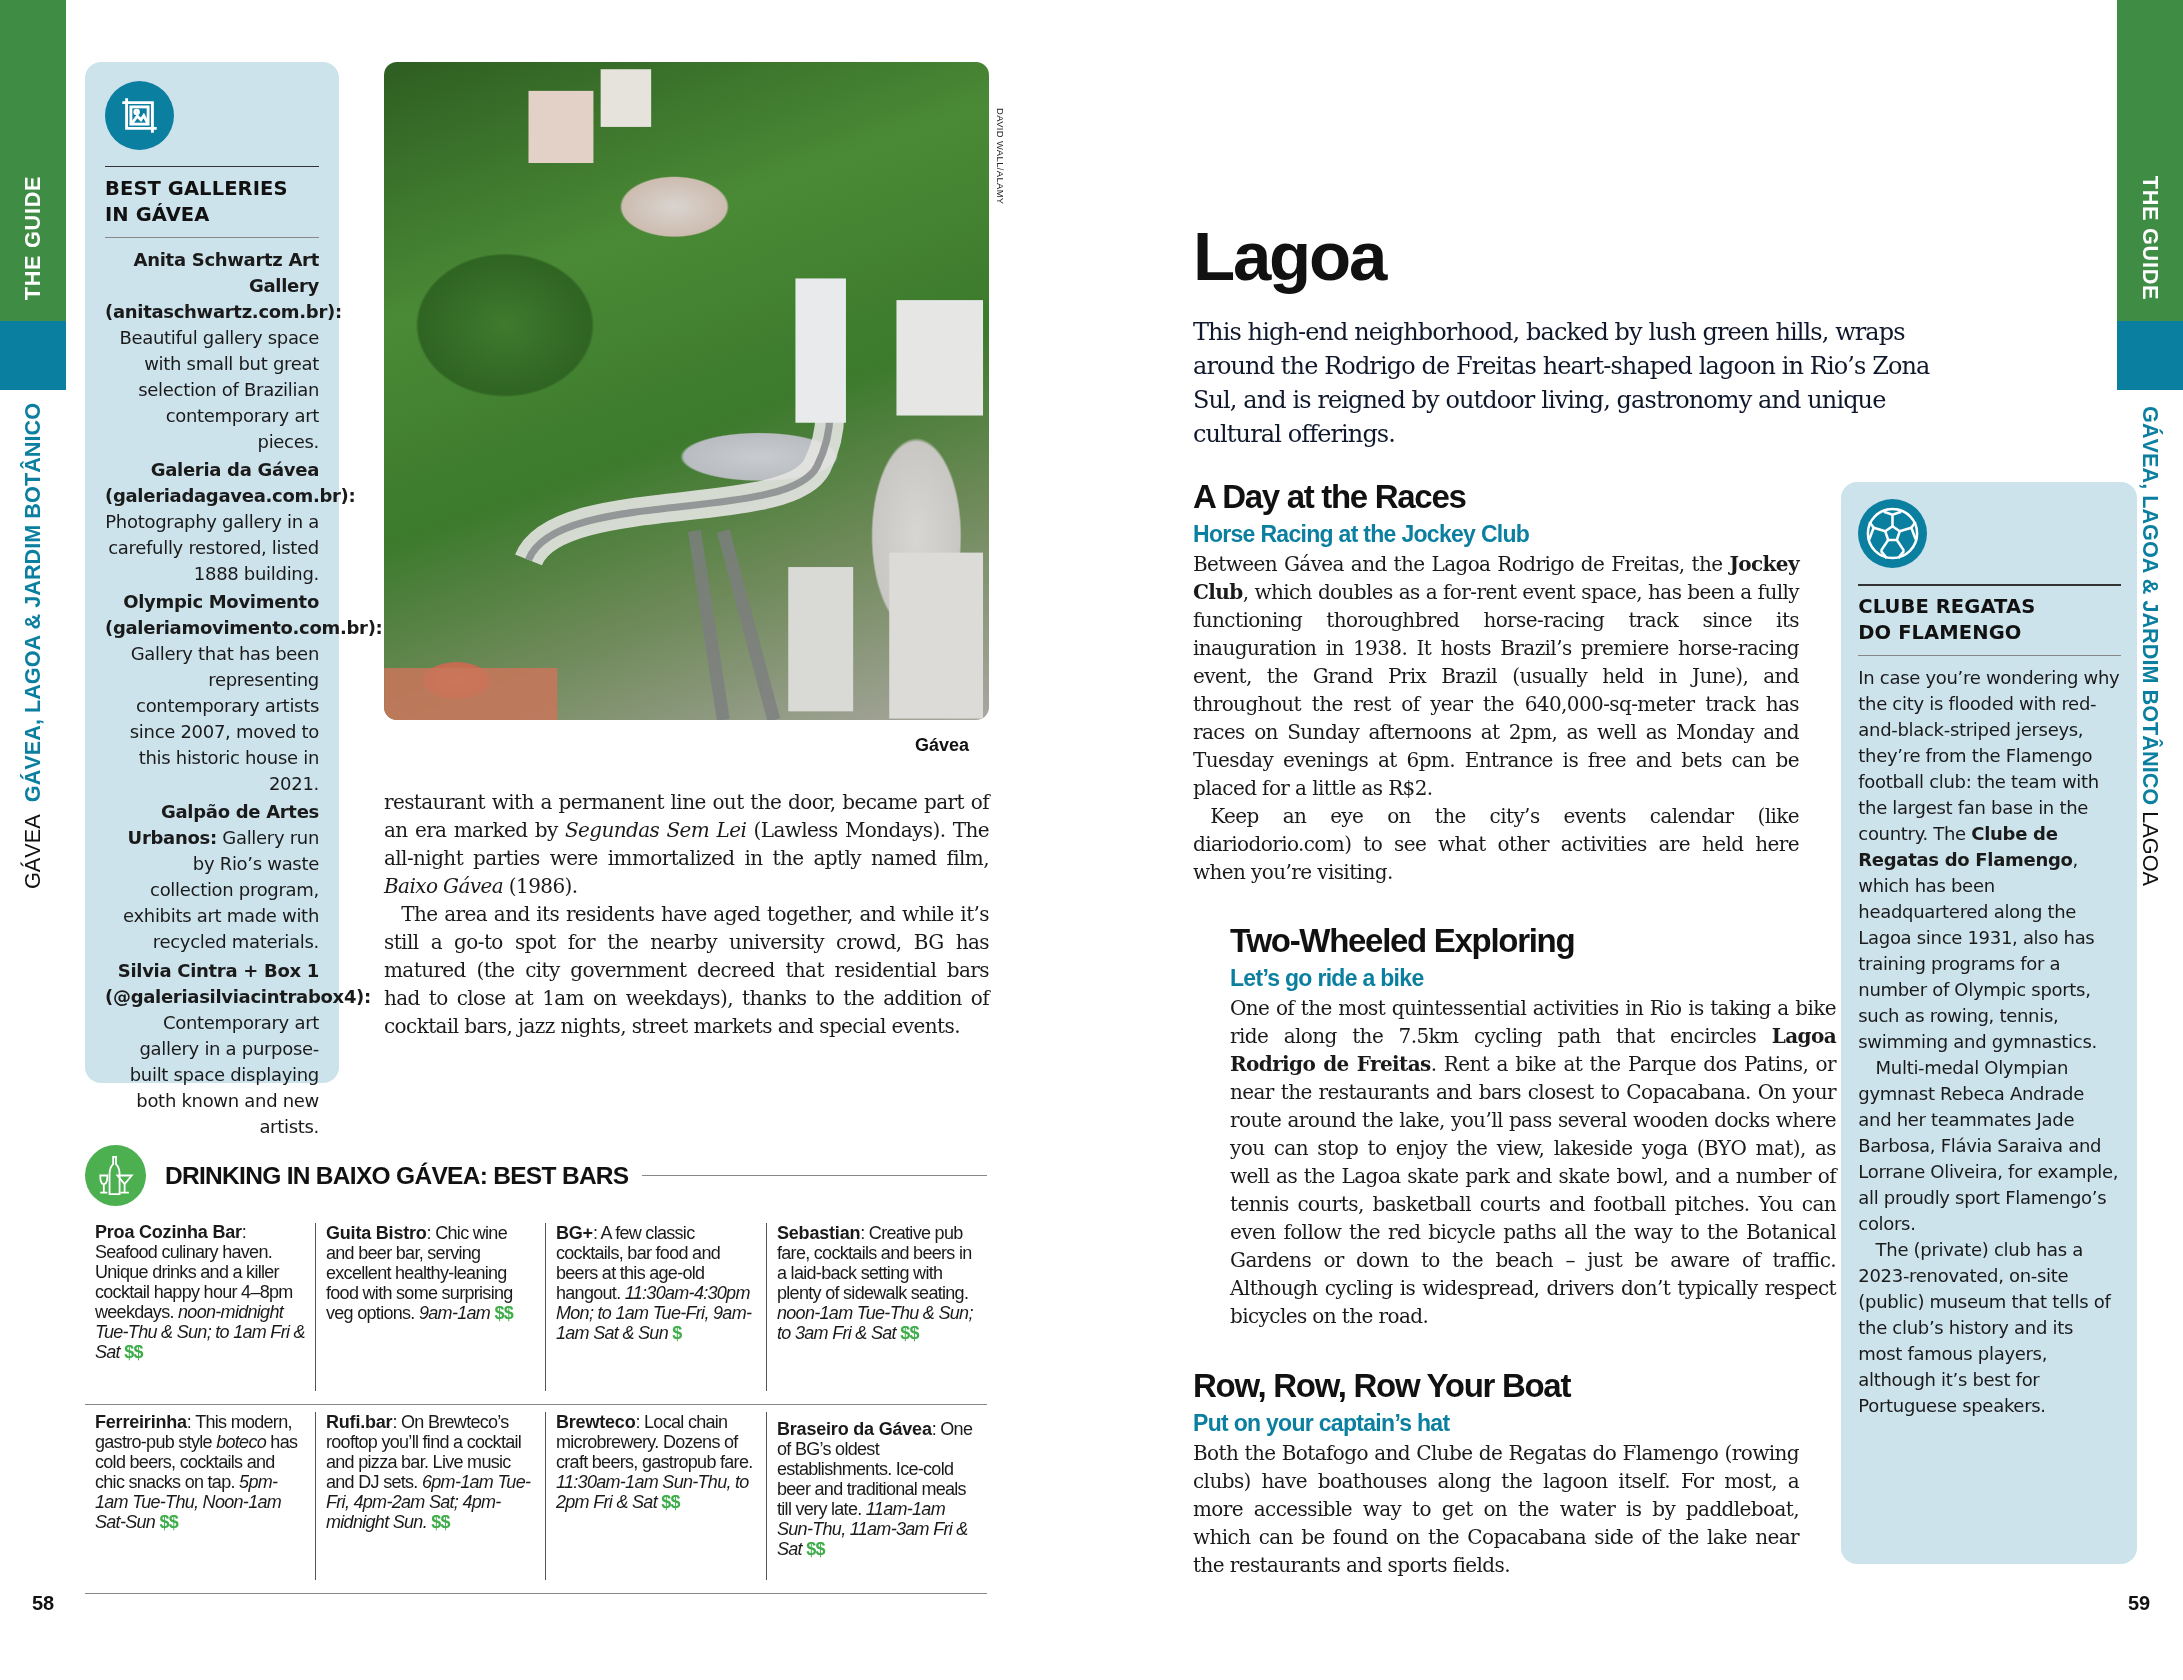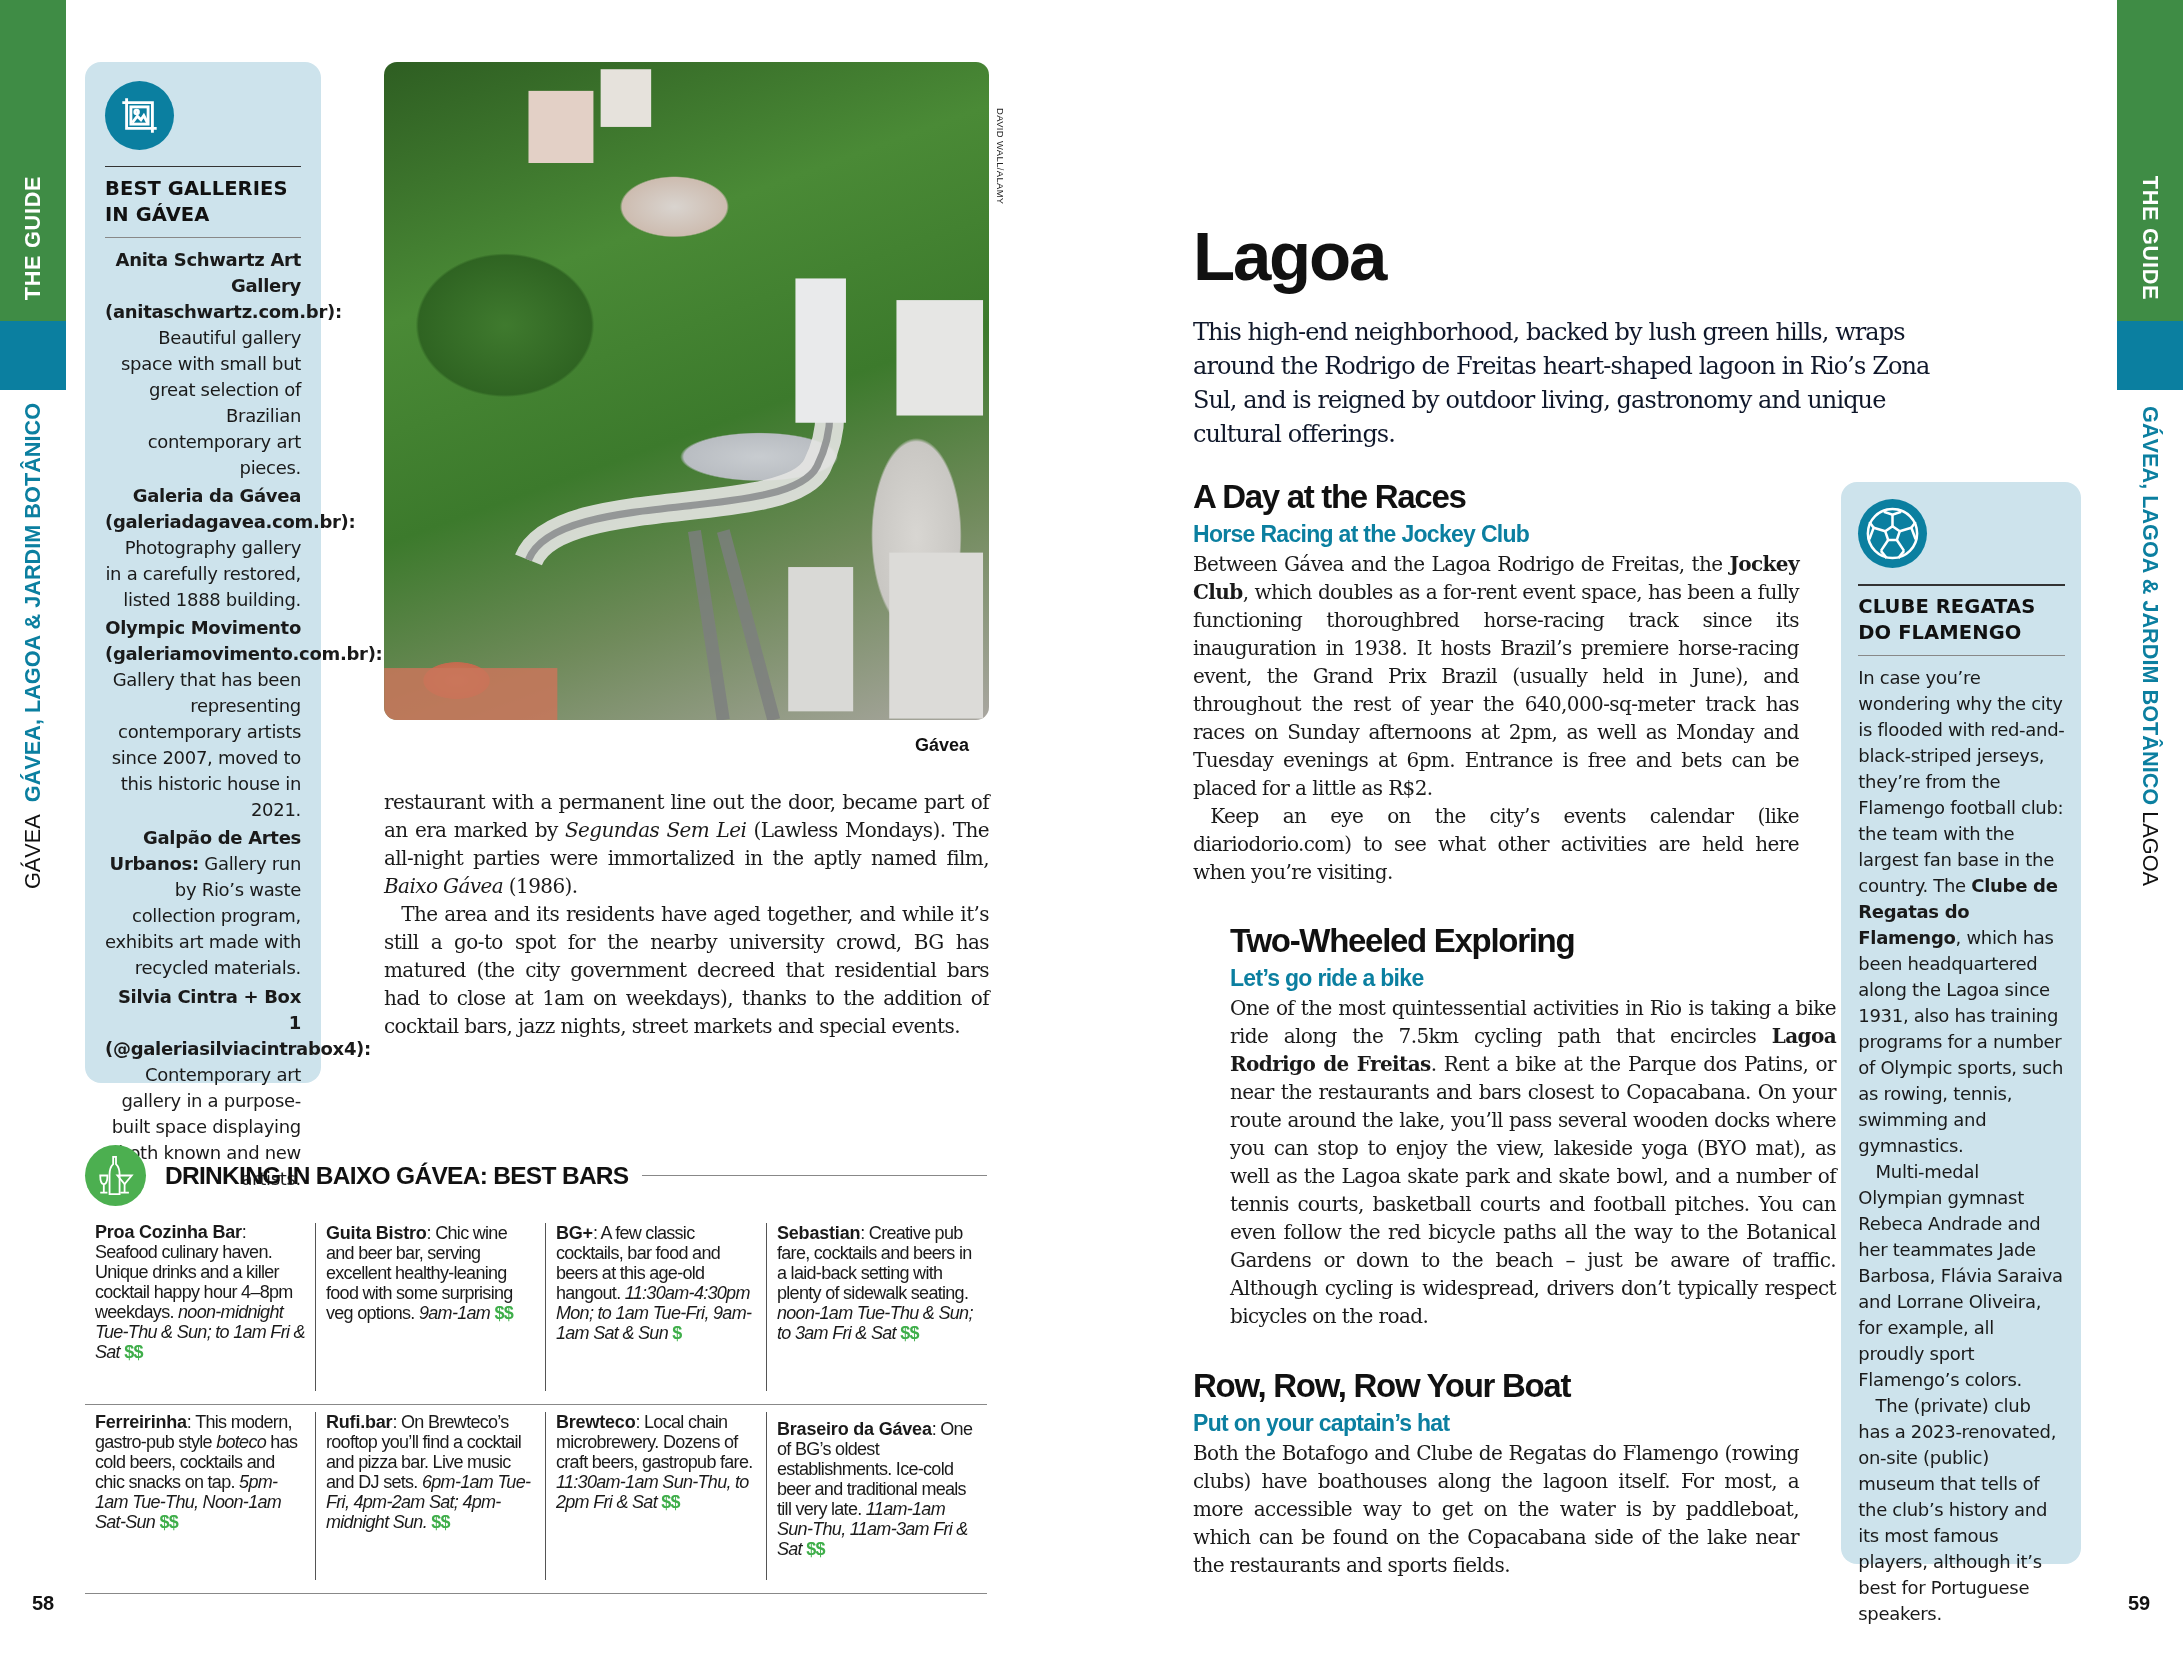--- a/index.html
+++ b/index.html
@@ -93,21 +93,21 @@
 
 <div class="edge right">
   <div class="green"></div>
   <div class="blue"></div>
   <div class="guide-txt">THE GUIDE</div>
   <div class="section-txt">
     <span class="main">GÁVEA, LAGOA &amp; JARDIM BOTÂNICO</span>&nbsp;<span class="sub">LAGOA</span>
   </div>
 </div>
 
-<div class="infobox" style="left:85px; top:62px; width:236px; height:1021px; padding-top:19px;">
+<div class="infobox" style="left:85px; top:62px; width:254px; height:1021px; padding-top:19px;">
   <div class="icon-circle">
     <svg width="43" height="43" viewBox="0 0 60 60" fill="none" stroke="#fff" stroke-width="4">
       <path d="M6 12 H48 V54"></path>
         <path d="M12 6 V48 H54"></path>
       <rect x="18" y="18" width="24" height="24"></rect>
       <circle cx="26" cy="25" r="2.5"></circle>
       <path d="M20 40 L27 31 L32 36 L36 30 L41 40"></path>
     </svg>
   </div>
   <div class="hr"></div>
@@ -196,21 +196,21 @@
 </div>
 
 <div class="article art3">
   <h2>Row, Row, Row Your Boat</h2>
   <h4>Put on your captain’s hat</h4>
   <div class="serif">
     <p>Both the Botafogo and Clube de Regatas do Flamengo (rowing clubs) have boathouses along the lagoon itself. For most, a more accessible way to get on the water is by paddleboat, which can be found on the Copacabana side of the lake near the restaurants and sports fields.</p>
   </div>
 </div>
 
-<div class="infobox" style="left:1841px; top:482px; width:240px; height:1082px; padding-top:17.3px; padding-left:17.3px; padding-right:16px;">
+<div class="infobox" style="left:1841px; top:482px; width:296px; height:1082px; padding-top:17.3px; padding-left:17.3px; padding-right:16px;">
   <div class="icon-circle">
     <svg width="55" height="55" viewBox="0 0 76 76" fill="none" stroke="#fff" stroke-width="3.5">
       <circle cx="38" cy="38" r="34"></circle>
       <polygon points="38,28 48,35 44,47 32,47 28,35"></polygon>
       <path d="M38 28 V12 M48 35 L64 30 M44 47 L54 62 M32 47 L22 62 M28 35 L12 30"></path>
       <path d="M26 8 L38 12 L50 8 M70 46 L64 30 L70 22 M6 46 L12 30 L6 22 M22 62 L30 72 M54 62 L46 72"></path>
     </svg>
   </div>
   <div class="hr"></div>
   <h3><span>CLUBE REGATAS</span><br><span>DO FLAMENGO</span></h3>

